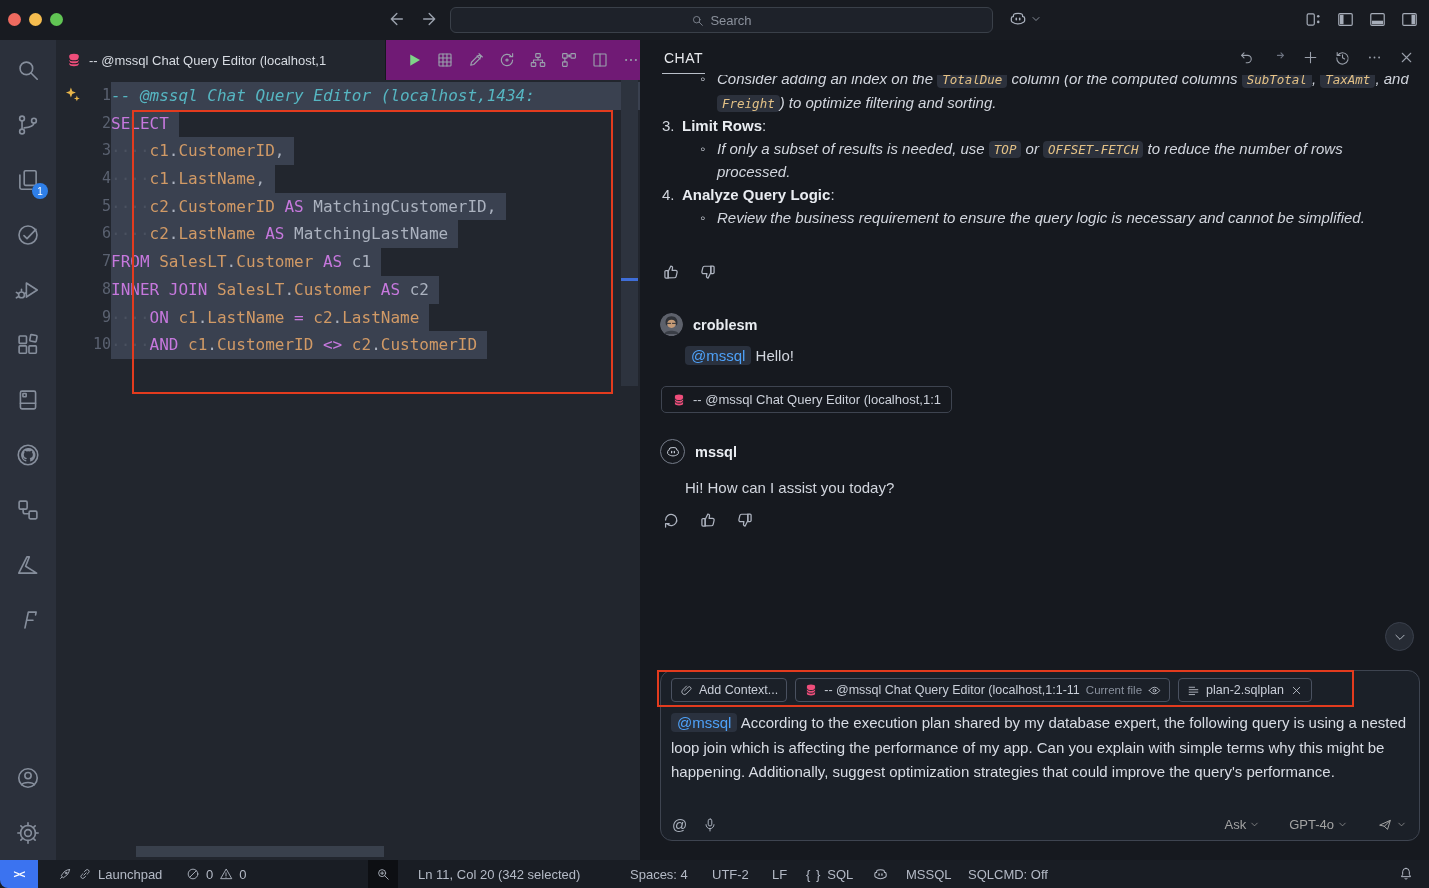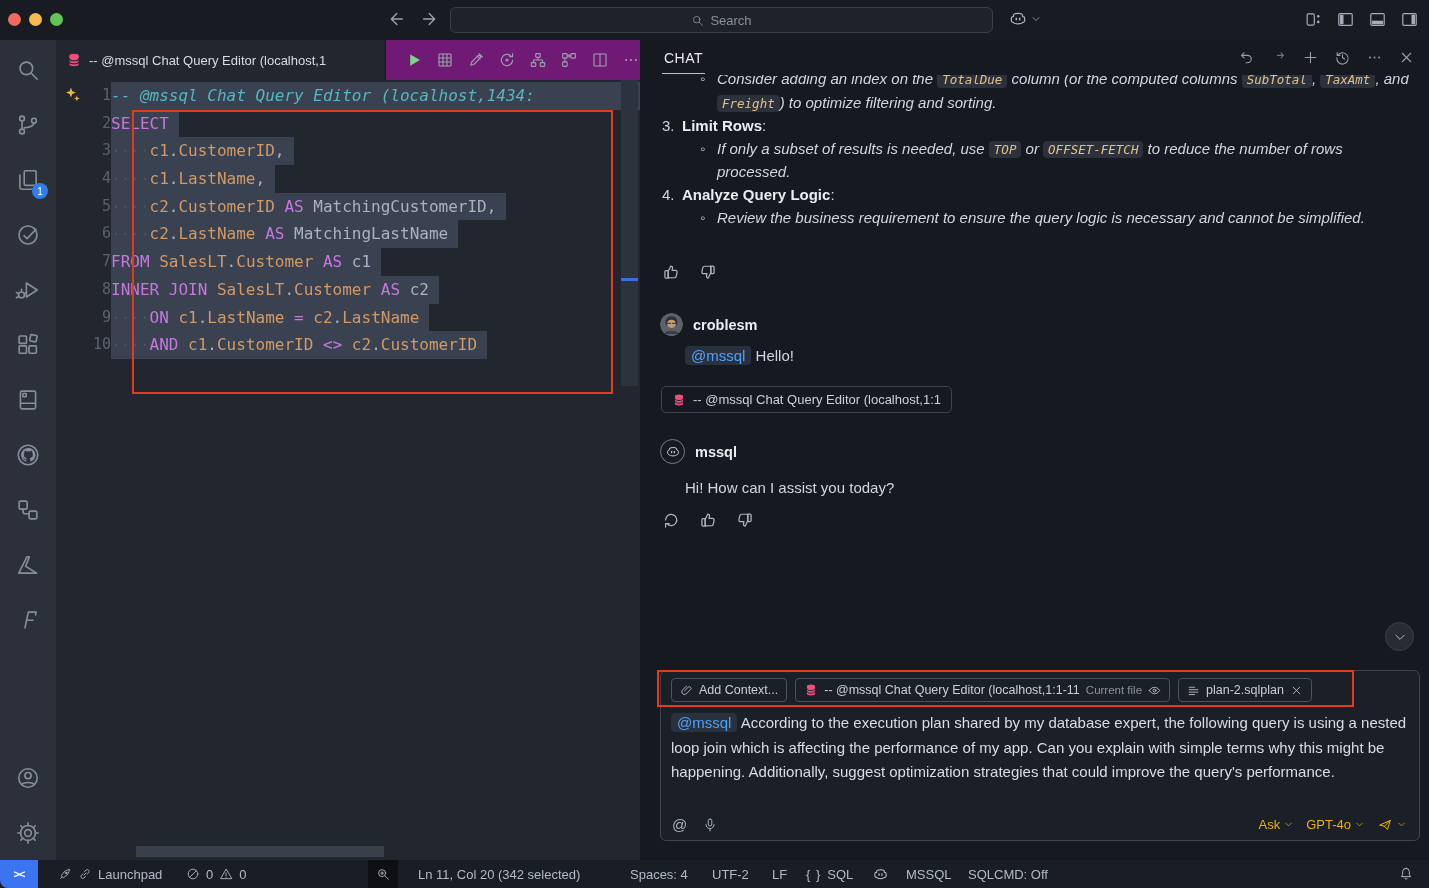--- a/index.html
+++ b/index.html
@@ -81,31 +81,31 @@
   .bot-circle { width:25px; height:25px; border-radius:50%; border:1px solid #747b88; color:#c6ccd6; display:flex; align-items:center; justify-content:center; flex:none; }
   .bot-circle svg { width:16px; height:16px; }
   .msg-line { position:absolute; left:21px; right:36px;margin-left:24px; }
   .mention { background:#2a313e; color:#4ea1f8; padding:1px 6px; border-radius:4px; }
   .filechip { position:absolute; left:21px; height:27px; display:inline-flex; align-items:center; gap:7px; padding:0 10px; border:1px solid #3e4450; border-radius:5px; font-size:13px; color:#ccd1da; cursor:pointer; }
   .filechip .dbicon { width:14px; height:14px; }
   .scrolldown { position:absolute; right:15px; top:582px; width:29px; height:29px; border-radius:50%; background:#262b34; border:1px solid #3a404c; color:#c3c9d3; display:flex; align-items:center; justify-content:center; cursor:pointer; }
   .scrolldown svg { width:14px; height:14px; }
 
   
-  .chat-input { position:absolute; left:20px; right:9px; bottom:19px; height:171px; background:#1b2028; border:1px solid #3e4450; border-radius:6px; padding:7px 10px; }
+  .chat-input { position:absolute; left:20px; right:9px; bottom:19px; height:171px; background:#1b2028; border:1px solid #3e4450; border-radius:12px; padding:7px 10px; }
   .chips-row { display:flex; gap:8px; align-items:center; }
   .chip { height:24px; display:inline-flex; align-items:center; gap:6px; padding:0 8px; border:1px solid #4a5160; border-radius:4px; font-size:12.5px; color:#c9ced8; cursor:pointer; white-space:nowrap; }
   .chip svg { width:13px; height:13px; flex:none; }
   .chip .dbicon { width:14px; height:14px; }
   .chip-suffix { color:#8a919e; font-size:11.5px; }
   .chip-label-trunc { max-width:420px; overflow:hidden; }
   .input-text { margin-top:9px; line-height:24.5px; font-size:15px; color:#d8dce4; cursor:text; }
   .input-toolbar { position:absolute; left:11px; right:12px; bottom:7px; display:flex; align-items:center; color:#aab1bd; }
   .input-toolbar .lft { display:flex; gap:15px; align-items:center; }
-  .input-toolbar .rgt { margin-left:auto; display:flex; gap:12px; align-items:center; font-size:13px; color:#eab308; }
+  .input-toolbar .rgt { margin-left:auto; display:flex; gap:29px; align-items:center; font-size:13px; color:#a3a3a3; }
   .tb-item { display:flex; align-items:center; gap:3px; cursor:pointer; }
   .tb-item svg { width:16px; height:16px; }
   .tb-item svg.ch { width:11px; height:11px; }
   .at-glyph { font-size:15px; }
 
   
   .statusbar { position:absolute; bottom:0; left:0; width:100%; height:28px; background:#191d24; font-size:13px; color:#b4bac6; z-index:30; }
   .sb-item { position:absolute; top:0; height:28px; display:flex; align-items:center; gap:6px; cursor:pointer; }
   .sb-item svg { width:14px; height:14px; }
   .sb-remote { left:0; width:38px; background:#3b73f0; color:#fff; justify-content:center; font-weight:bold; font-size:11px; letter-spacing:-1px; border-radius:0 0 0 8px; }

